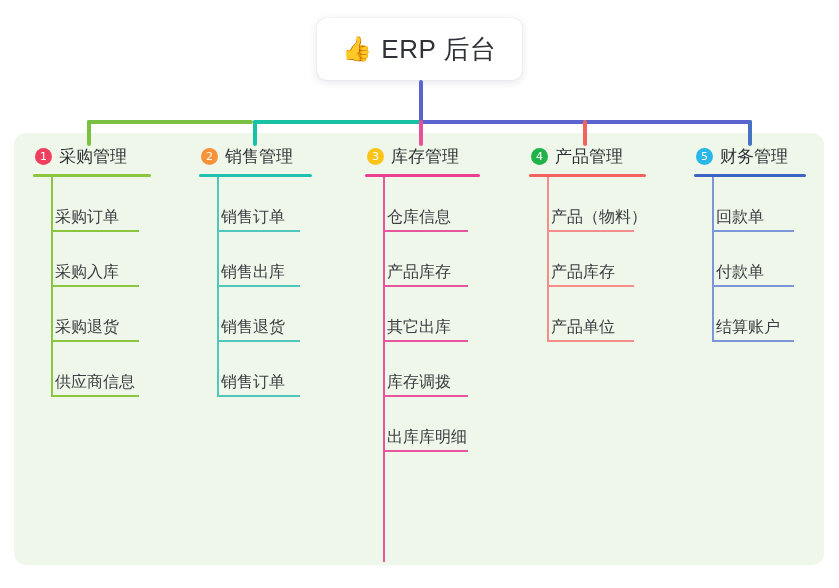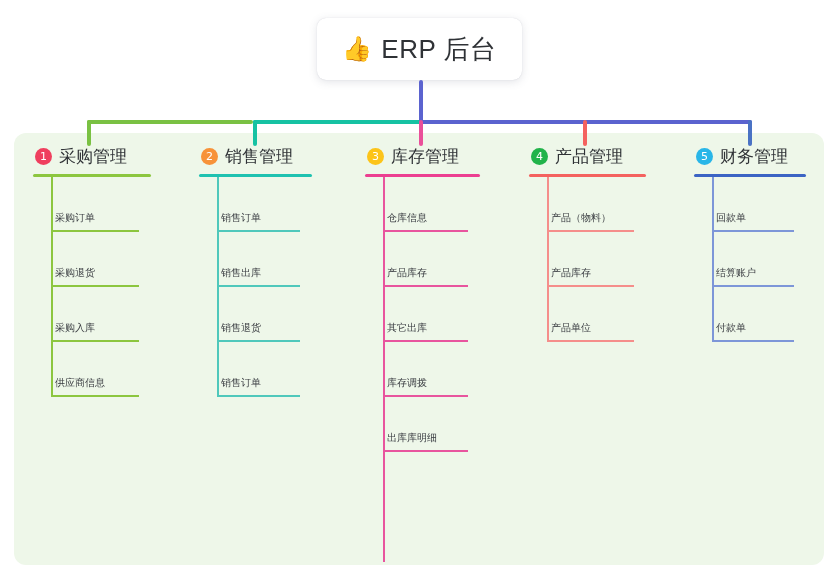--- a/index.html
+++ b/index.html
@@ -51,21 +51,21 @@
   .col-rule{height:3px;border-radius:1.5px;margin-top:4px;}
 
   .items{position:relative;margin-top:0;}
   .spine{position:absolute;left:0;top:0;width:2px;}
   .item{
     position:relative;height:55px;
     display:flex;align-items:center;
     box-sizing:border-box;
   }
   .item-label{
-    font-size:10px;color:#3a3d42;white-space:nowrap;
+    font-size:16px;color:#3a3d42;white-space:nowrap;
     padding-left:22px;margin-top:26px;
   }
   .item-rule{
     position:absolute;left:0;bottom:0;height:2px;
   }
 </style>
 </head>
 <body>
 
 <div id="root-wrap">
@@ -96,25 +96,25 @@
           <span class="col-title">采购管理</span>
         </div>
         <div class="col-rule" style="background: rgb(140, 198, 63); width: 118px;"></div>
         <div class="items">
           <div class="spine" style="background: rgb(140, 198, 63); height: 220px; left: 18px;"></div>
           <div class="item">
             <span class="item-label">采购订单</span>
             <div class="item-rule" style="background: rgb(140, 198, 63); left: 18px; width: 88px;"></div>
           </div>
           <div class="item">
+            <span class="item-label">采购入库</span>
+            <div class="item-rule" style="background: rgb(140, 198, 63); left: 18px; width: 88px;"></div>
+          </div>
+          <div class="item">
             <span class="item-label">采购退货</span>
-            <div class="item-rule" style="background: rgb(140, 198, 63); left: 18px; width: 88px;"></div>
-          </div>
-          <div class="item">
-            <span class="item-label">采购入库</span>
             <div class="item-rule" style="background: rgb(140, 198, 63); left: 18px; width: 88px;"></div>
           </div>
           <div class="item">
             <span class="item-label">供应商信息</span>
             <div class="item-rule" style="background: rgb(140, 198, 63); left: 18px; width: 88px;"></div>
           </div>
         </div>
       </div>
       <div class="col" style="left: 199px;">
         <div class="col-head">
@@ -200,24 +200,24 @@
           <span class="col-title">财务管理</span>
         </div>
         <div class="col-rule" style="background: rgb(59, 100, 196); width: 112px;"></div>
         <div class="items">
           <div class="spine" style="background: rgb(125, 150, 216); height: 165px; left: 18px;"></div>
           <div class="item">
             <span class="item-label">回款单</span>
             <div class="item-rule" style="background: rgb(125, 150, 216); left: 18px; width: 82px;"></div>
           </div>
           <div class="item">
+            <span class="item-label">付款单</span>
+            <div class="item-rule" style="background: rgb(125, 150, 216); left: 18px; width: 82px;"></div>
+          </div>
+          <div class="item">
             <span class="item-label">结算账户</span>
             <div class="item-rule" style="background: rgb(125, 150, 216); left: 18px; width: 82px;"></div>
           </div>
-          <div class="item">
-            <span class="item-label">付款单</span>
-            <div class="item-rule" style="background: rgb(125, 150, 216); left: 18px; width: 82px;"></div>
-          </div>
         </div>
       </div>
     </div>
 
 </div>
 
 </body></html>

